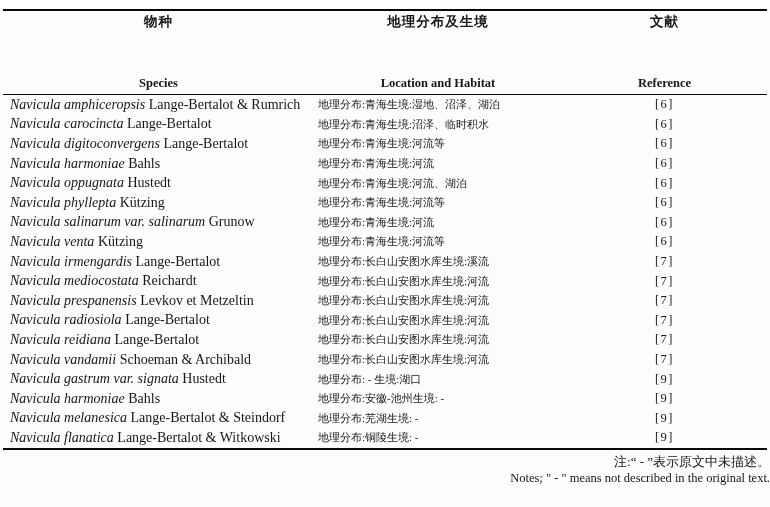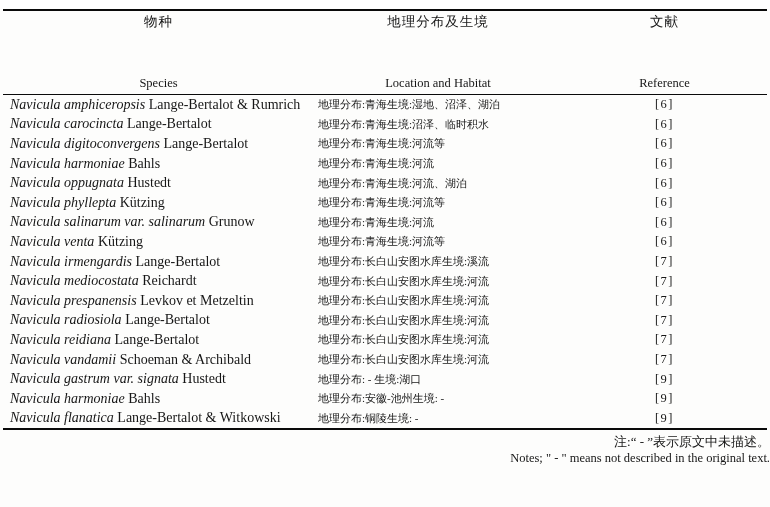--- a/index.html
+++ b/index.html
@@ -26,21 +26,21 @@
   }
   col.c1 { width: 311px; }
   col.c2 { width: 248px; }
   col.c3 { width: 205px; }
 
   thead {
     border-top: 2.6px solid #0a0a0a;
     border-bottom: 1.3px solid #0a0a0a;
   }
   thead th {
-    font-weight: normal;
+    font-weight: bold;
     text-align: center;
     vertical-align: middle;
     padding: 2px 0 3px 0;
   }
   .th-zh {
     display: block;
     font-size: 13.5px;
     line-height: 17px;
     letter-spacing: 1px;
   }
@@ -184,20 +184,25 @@
           <td class="cell-species"><span class="sp-name">Navicula gastrum var. signata</span> <span class="sp-auth">Hustedt</span></td>
           <td class="cell-habitat">地理分布: - 生境:湖口</td>
           <td class="cell-ref"><span class="ref-badge">[9]</span></td>
         </tr>
         <tr>
           <td class="cell-species"><span class="sp-name">Navicula harmoniae</span> <span class="sp-auth">Bahls</span></td>
           <td class="cell-habitat">地理分布:安徽-池州生境: -</td>
           <td class="cell-ref"><span class="ref-badge">[9]</span></td>
         </tr>
         <tr>
+          <td class="cell-species"><span class="sp-name">Navicula melanesica</span> <span class="sp-auth">Lange-Bertalot &amp; Steindorf</span></td>
+          <td class="cell-habitat">地理分布:芜湖生境: -</td>
+          <td class="cell-ref"><span class="ref-badge">[9]</span></td>
+        </tr>
+        <tr>
           <td class="cell-species"><span class="sp-name">Navicula flanatica</span> <span class="sp-auth">Lange-Bertalot &amp; Witkowski</span></td>
           <td class="cell-habitat">地理分布:铜陵生境: -</td>
           <td class="cell-ref"><span class="ref-badge">[9]</span></td>
         </tr>
       </tbody>
   </table>
 
   <div class="notes">
     <div class="note-zh">注:“ - ”表示原文中未描述。</div>
     <div class="note-en">Notes; " - " means not described in the original text.</div>

